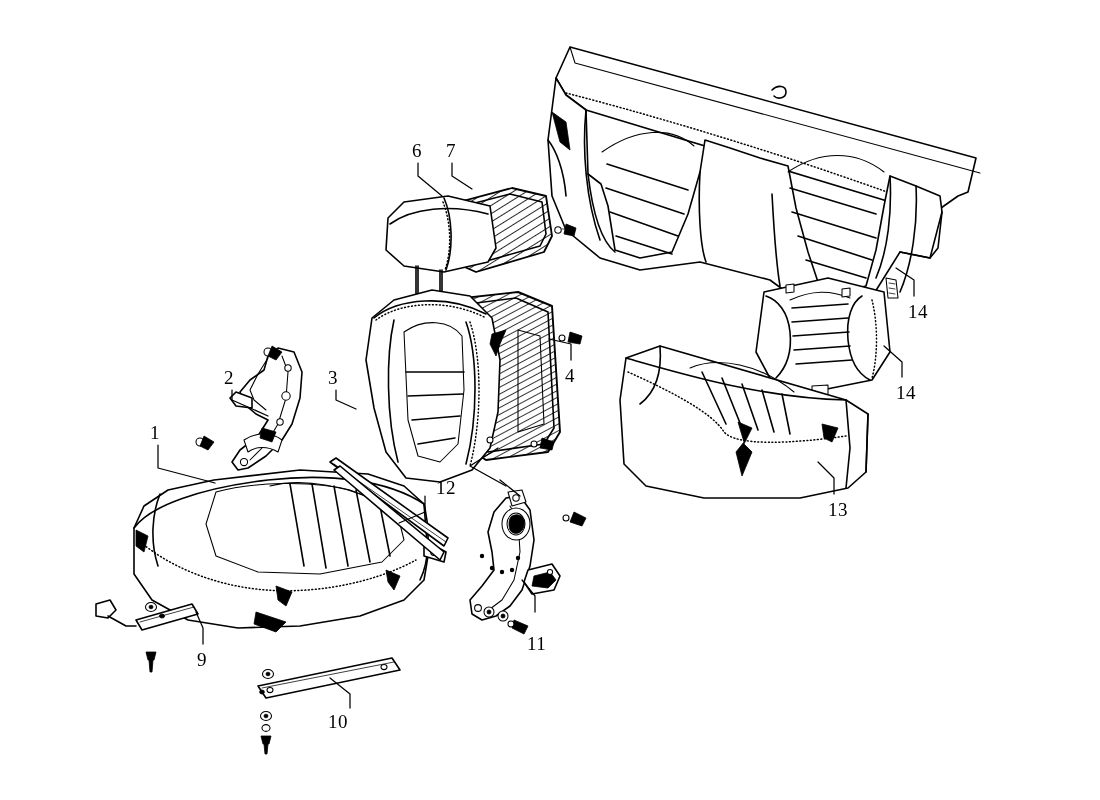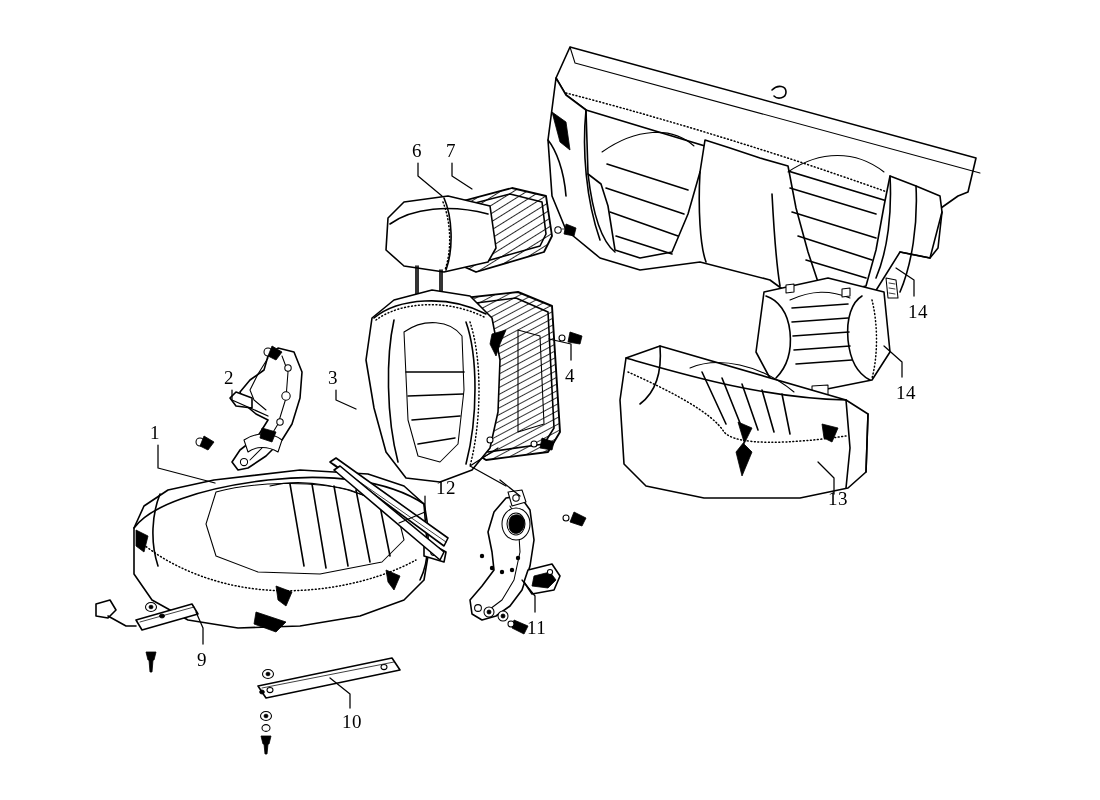--- a/index.html
+++ b/index.html
@@ -431,21 +431,21 @@
   </svg>
 
   <div class="callout-layer" id="callout-layer">
       <div class="callout-num" style="left: 150px; top: 423px;">1</div>
       <div class="callout-num" style="left: 224px; top: 368px;">2</div>
       <div class="callout-num" style="left: 328px; top: 368px;">3</div>
       <div class="callout-num" style="left: 565px; top: 366px;">4</div>
       <div class="callout-num" style="left: 412px; top: 141px;">6</div>
       <div class="callout-num" style="left: 446px; top: 141px;">7</div>
       <div class="callout-num" style="left: 197px; top: 650px;">9</div>
-      <div class="callout-num" style="left: 342px; top: 712px;">10</div>
-      <div class="callout-num" style="left: 527px; top: 618px;">11</div>
+      <div class="callout-num" style="left: 328px; top: 712px;">10</div>
+      <div class="callout-num" style="left: 527px; top: 634px;">11</div>
       <div class="callout-num" style="left: 436px; top: 478px;">12</div>
-      <div class="callout-num" style="left: 828px; top: 489px;">13</div>
+      <div class="callout-num" style="left: 828px; top: 500px;">13</div>
       <div class="callout-num" style="left: 896px; top: 383px; font-family: Liberation Serif, serif;">14</div>
       <div class="callout-num" style="left: 908px; top: 302px;">14</div>
     </div>
 
 </div>
 
 </body></html>

